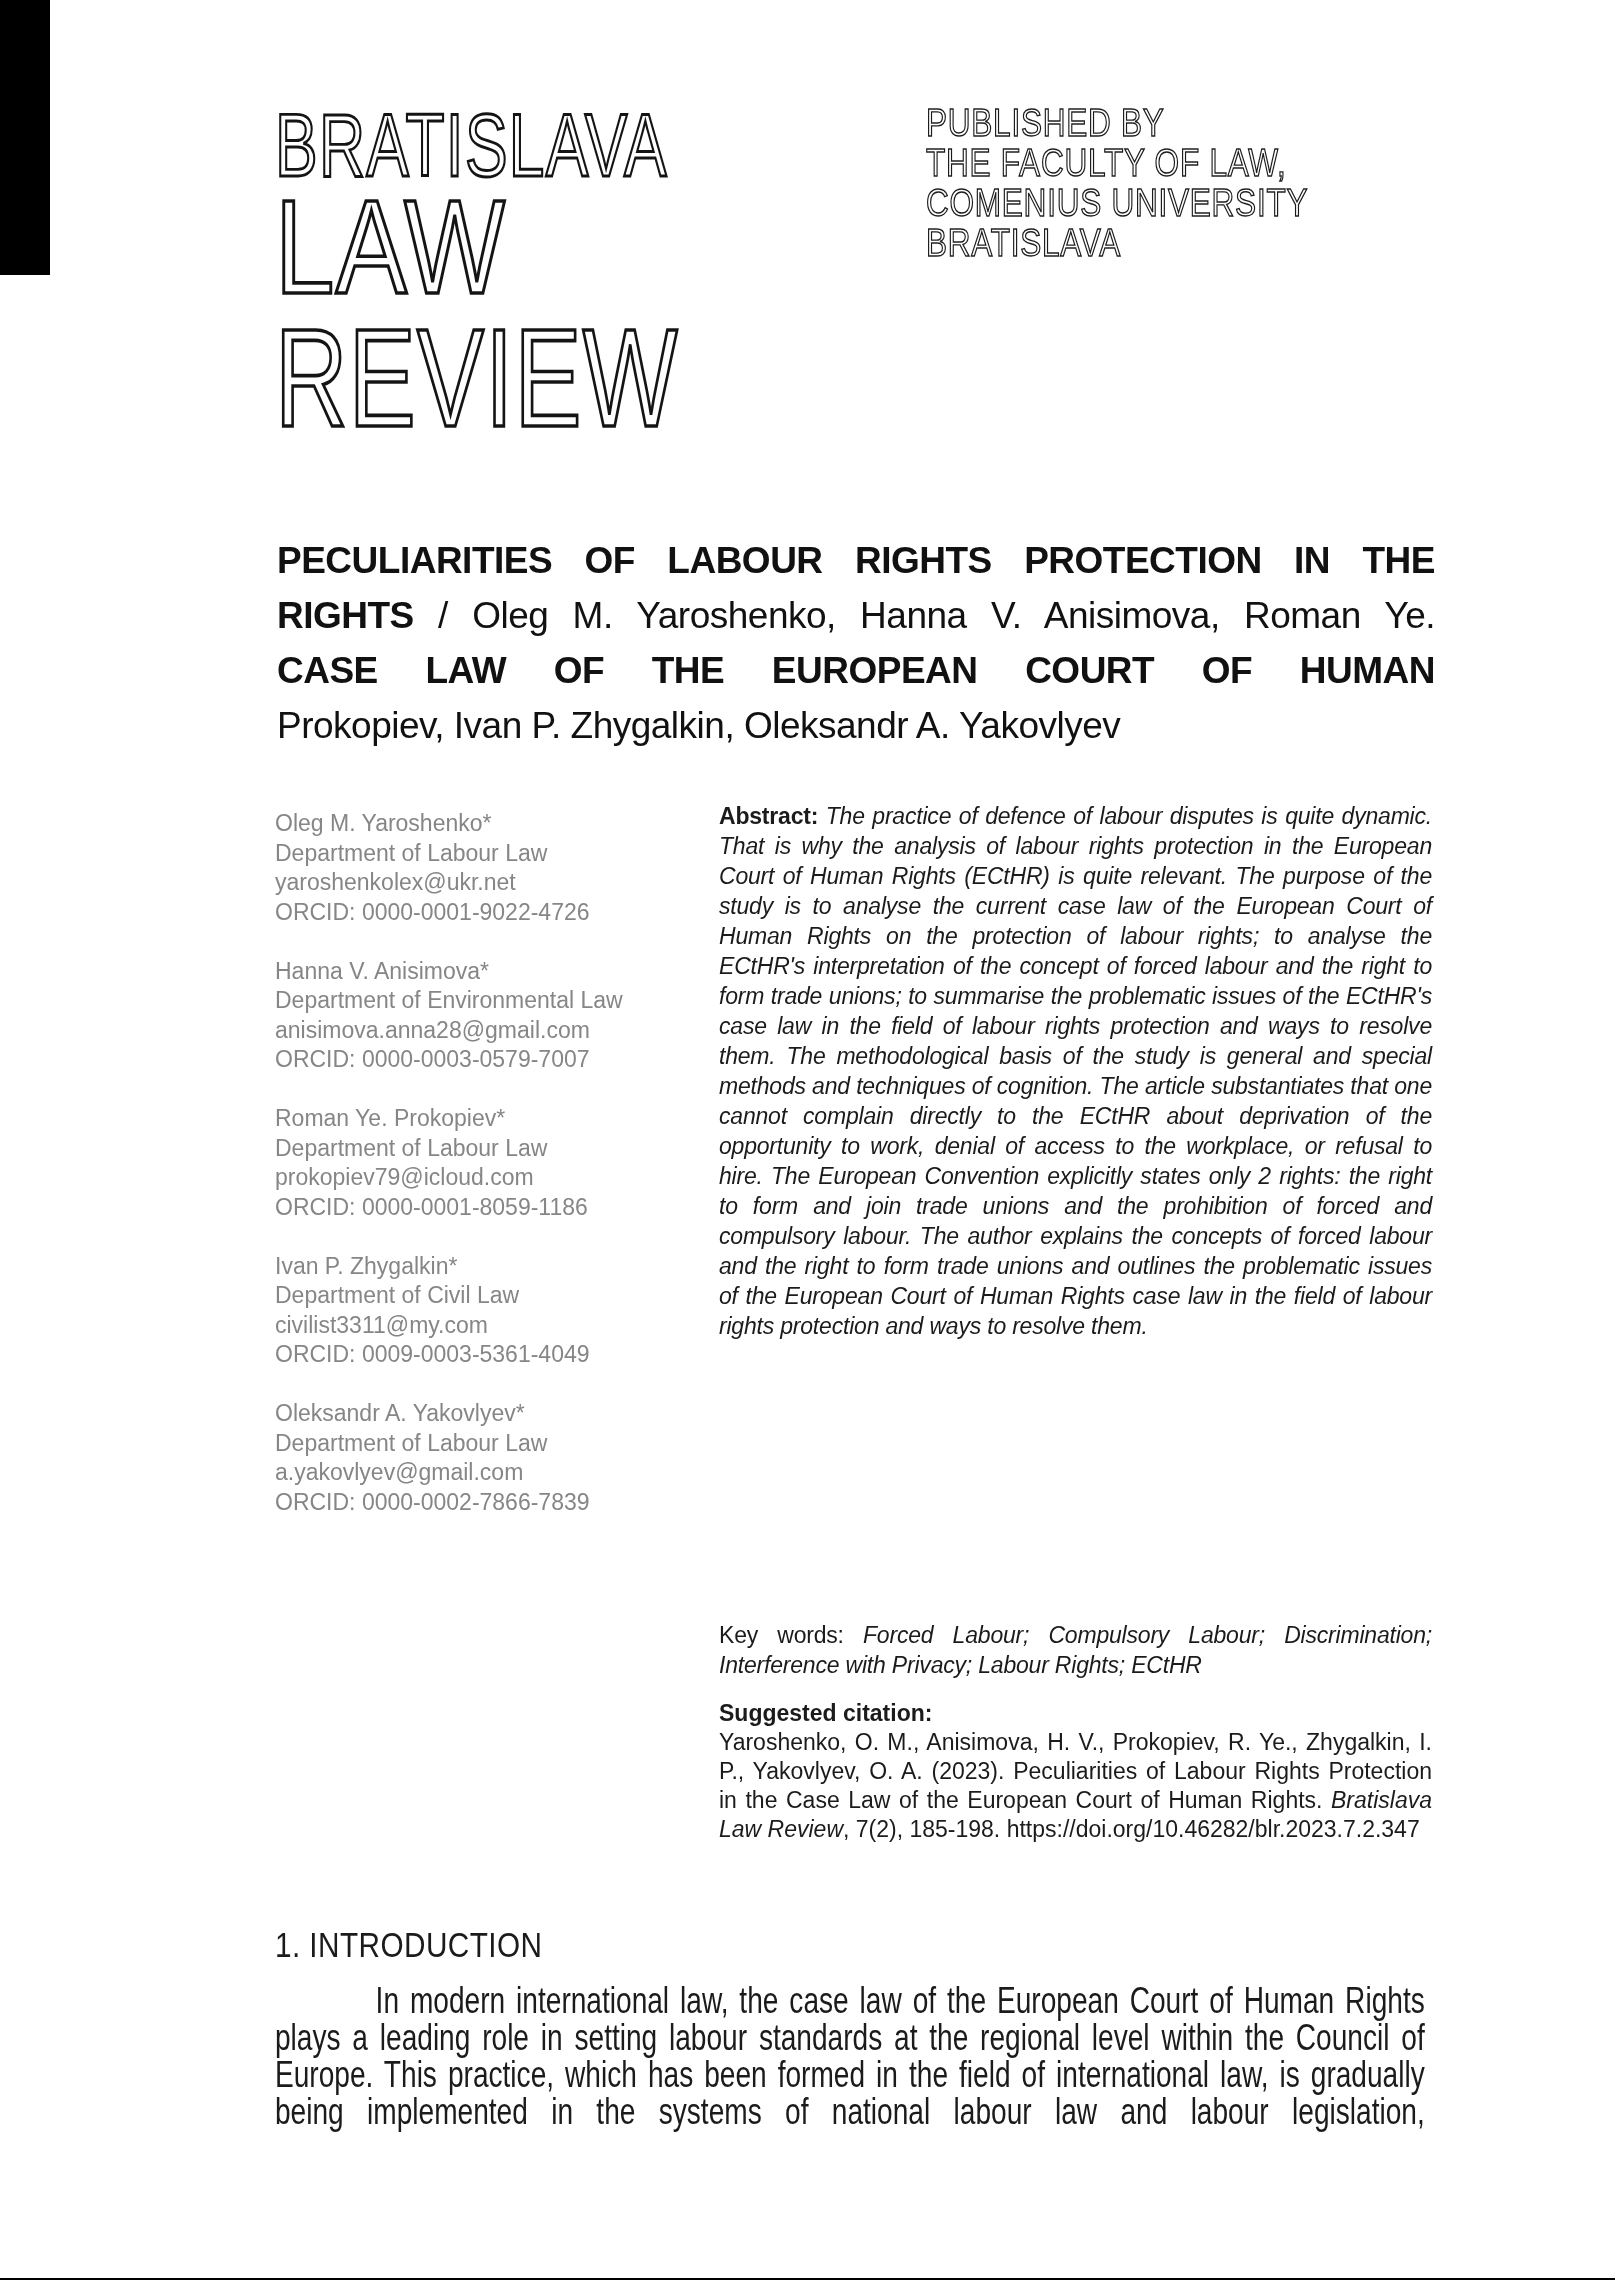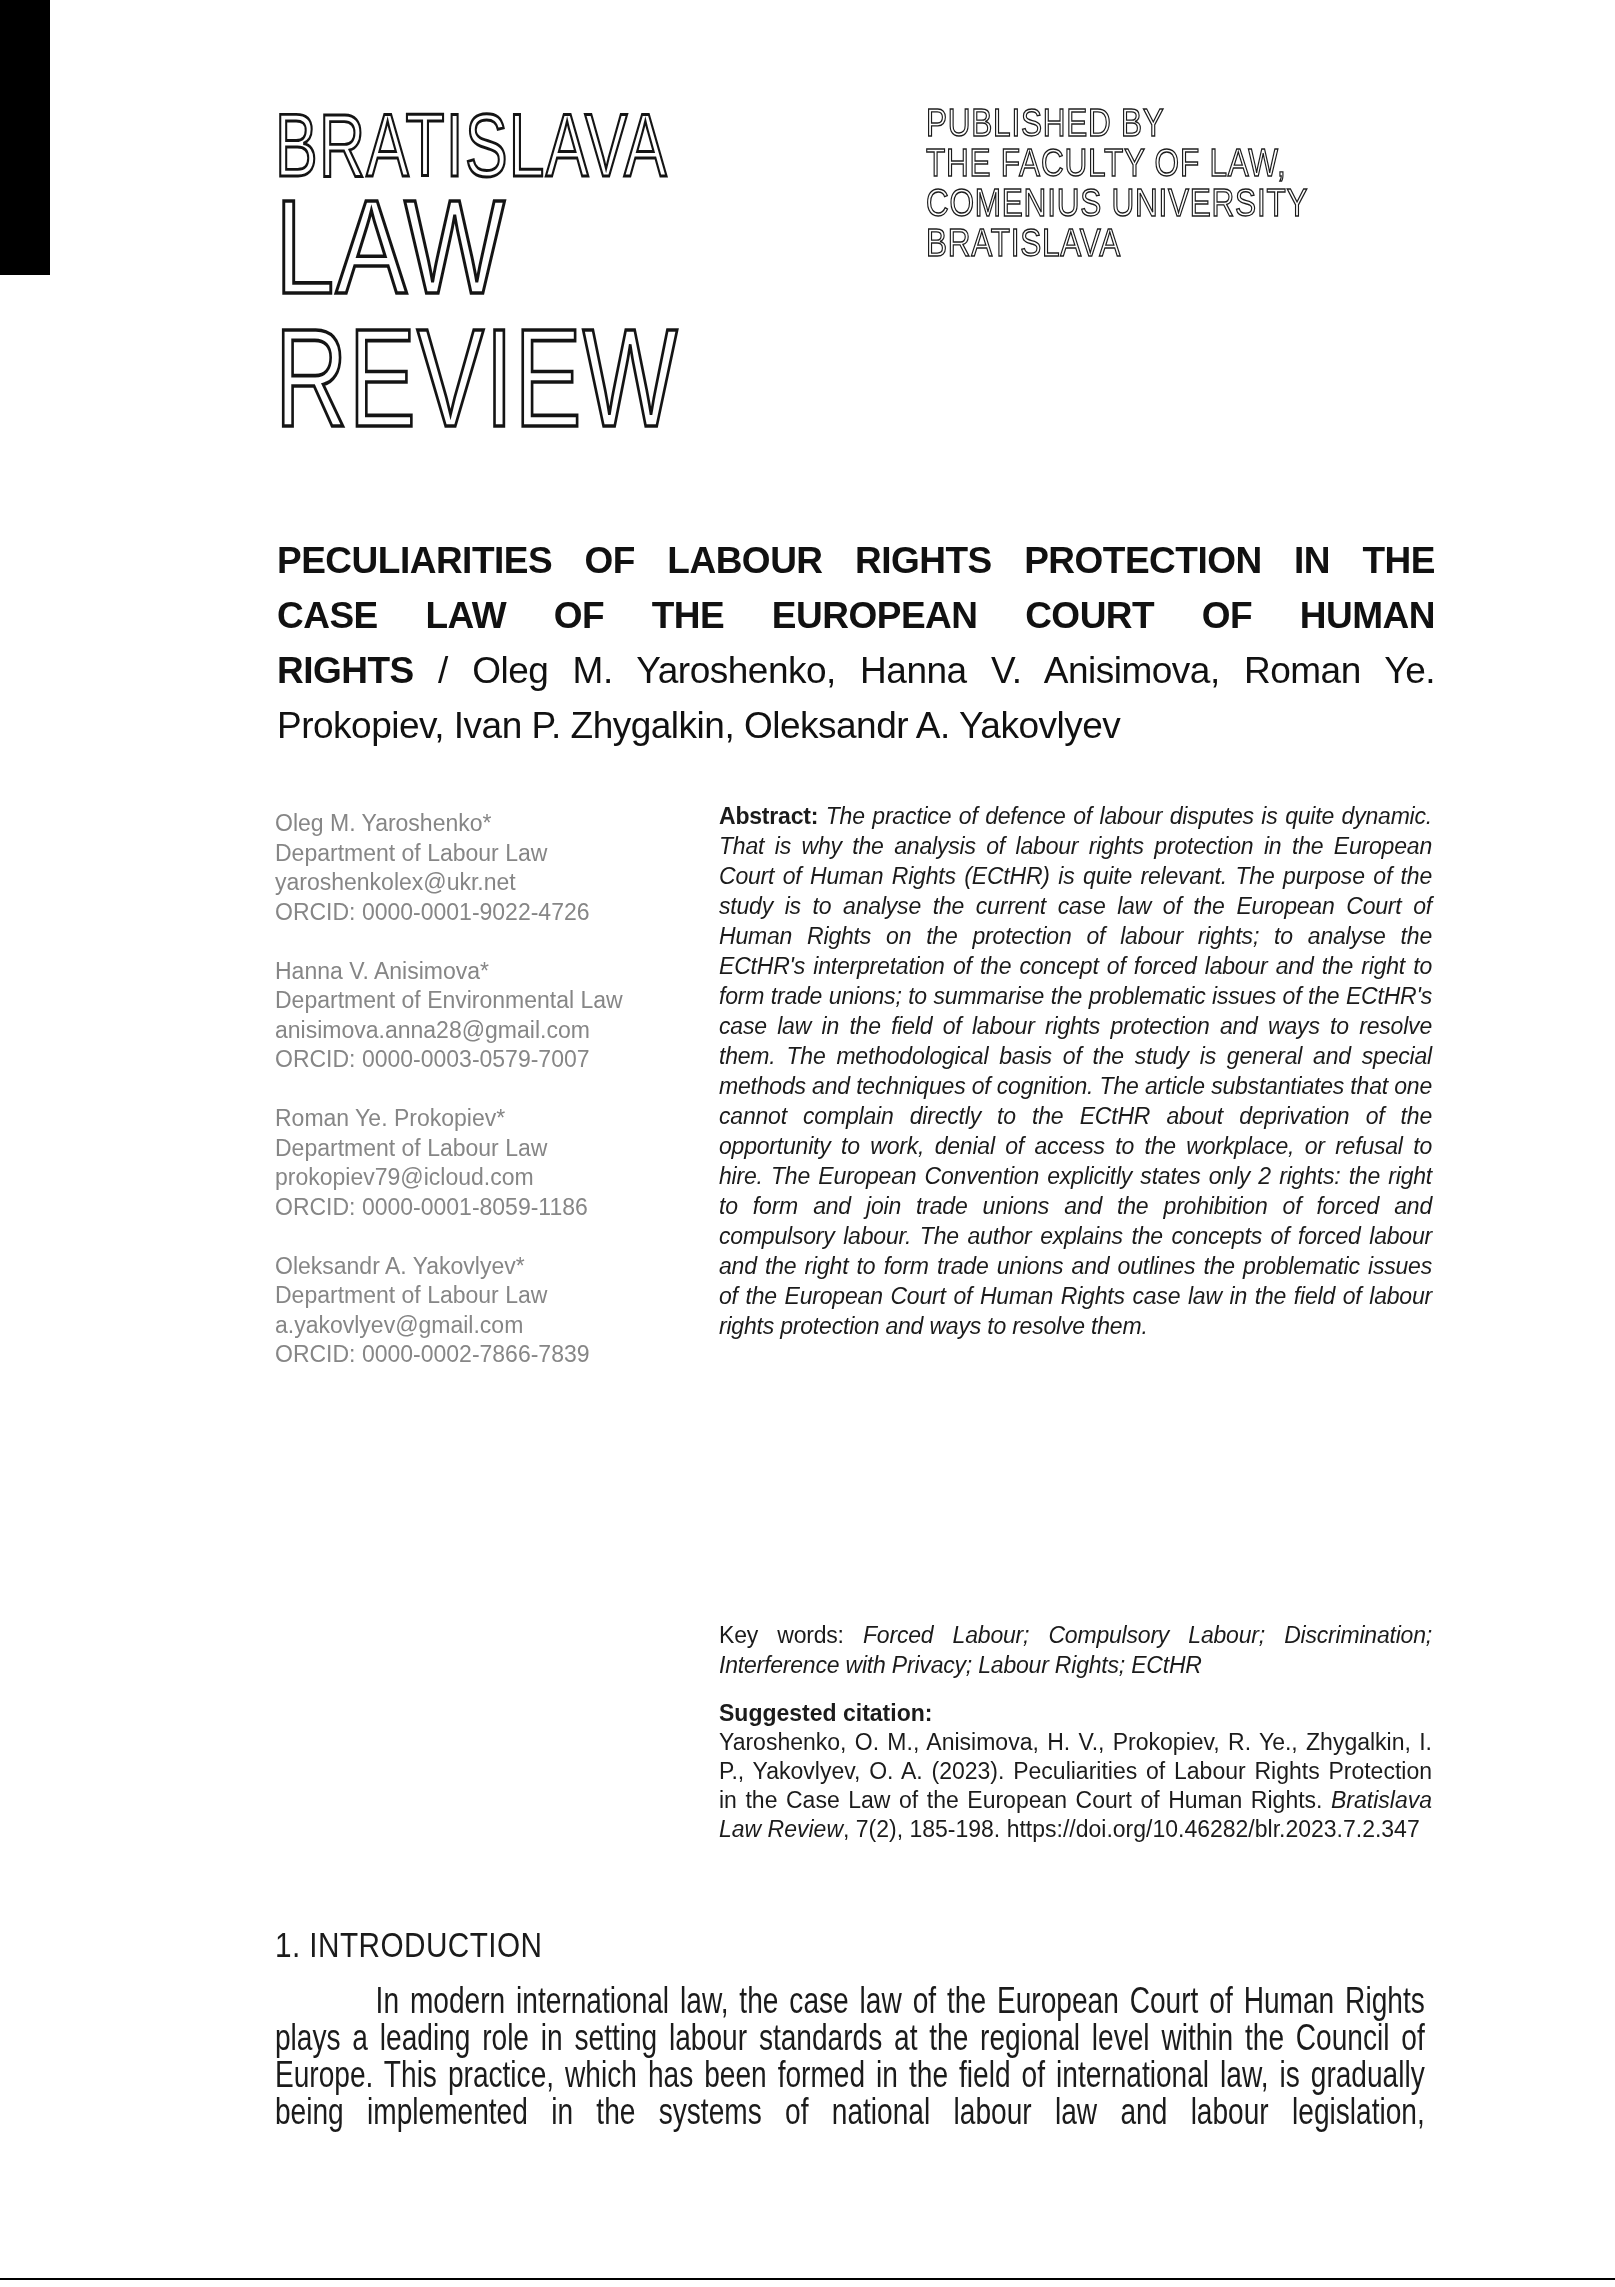--- a/index.html
+++ b/index.html
@@ -107,22 +107,22 @@
   <div class="publisher">
     <div>PUBLISHED BY</div>
     <div>THE FACULTY OF LAW,</div>
     <div>COMENIUS UNIVERSITY</div>
     <div>BRATISLAVA</div>
   </div>
 
 
   <div class="title">
     <div class="jl b">PECULIARITIES OF LABOUR RIGHTS PROTECTION IN THE</div>
+    <div class="jl"><span class="b">RIGHTS</span> <span>/ Oleg M. Yaroshenko, Hanna V. Anisimova, Roman Ye.</span></div>
     <div class="jl b">CASE LAW OF THE EUROPEAN COURT OF HUMAN</div>
-    <div class="jl"><span class="b">RIGHTS</span> <span>/ Oleg M. Yaroshenko, Hanna V. Anisimova, Roman Ye.</span></div>
     <div>Prokopiev, Ivan P. Zhygalkin, Oleksandr A. Yakovlyev</div>
   </div>
 
   <div class="authors-col">
     <div class="author-block">
       <div>Oleg M. Yaroshenko*</div>
       <div>Department of Labour Law</div>
       <div>yaroshenkolex@ukr.net</div>
       <div>ORCID: 0000-0001-9022-4726</div>
     </div>
@@ -130,20 +130,26 @@
       <div>Hanna V. Anisimova*</div>
       <div>Department of Environmental Law</div>
       <div>anisimova.anna28@gmail.com</div>
       <div>ORCID: 0000-0003-0579-7007</div>
     </div>
     <div class="author-block">
       <div>Roman Ye. Prokopiev*</div>
       <div>Department of Labour Law</div>
       <div>prokopiev79@icloud.com</div>
       <div>ORCID: 0000-0001-8059-1186</div>
+    </div>
+    <div class="author-block">
+      <div>Ivan P. Zhygalkin*</div>
+      <div>Department of Civil Law</div>
+      <div>civilist3311@my.com</div>
+      <div>ORCID: 0009-0003-5361-4049</div>
     </div>
     <div class="author-block">
       <div>Oleksandr A. Yakovlyev*</div>
       <div>Department of Labour Law</div>
       <div>a.yakovlyev@gmail.com</div>
       <div>ORCID: 0000-0002-7866-7839</div>
     </div>
   </div>
 
 

